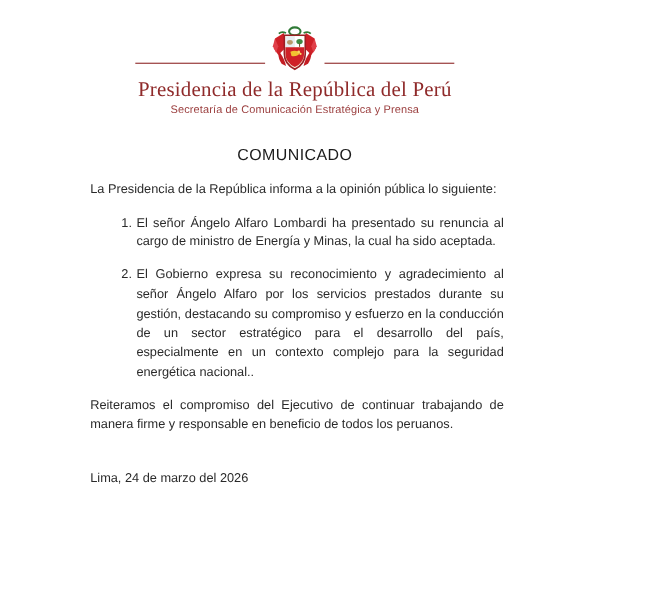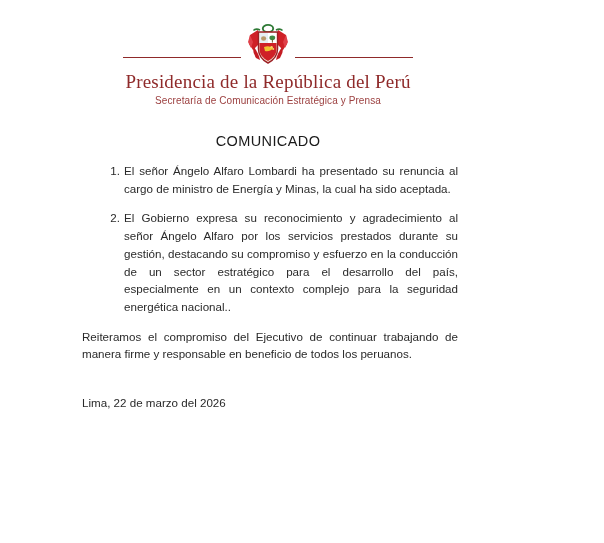--- a/index.html
+++ b/index.html
@@ -183,24 +183,25 @@
 
     <div class="lh-title">Presidencia de la República del Perú</div>
 
     <div class="lh-sub">Secretaría de Comunicación Estratégica y Prensa</div>
   </div>
 
   <div class="doc-heading">COMUNICADO</div>
 
   <div class="body-wrap">
 
+    <p class="intro">La Presidencia de la República informa a la opinión pública lo siguiente:</p>
 
     <ol class="items">
       <li>El señor Ángelo Alfaro Lombardi ha presentado su renuncia al cargo de ministro de Energía y Minas, la cual ha sido aceptada.</li>
       <li>El Gobierno expresa su reconocimiento y agradecimiento al señor Ángelo Alfaro por los servicios prestados durante su gestión, destacando su compromiso y esfuerzo en la conducción de un sector estratégico para el desarrollo del país, especialmente en un contexto complejo para la seguridad energética nacional..</li>
     </ol>
 
     <p class="closing">Reiteramos el compromiso del Ejecutivo de continuar trabajando de manera firme y responsable en beneficio de todos los peruanos.</p>
 
-    <p class="dateline">Lima, 22 de marzo del 2026</p>
+    <p class="dateline">Lima, 24 de marzo del 2026</p>
   </div>
 
 </div>
 
 </body></html>

